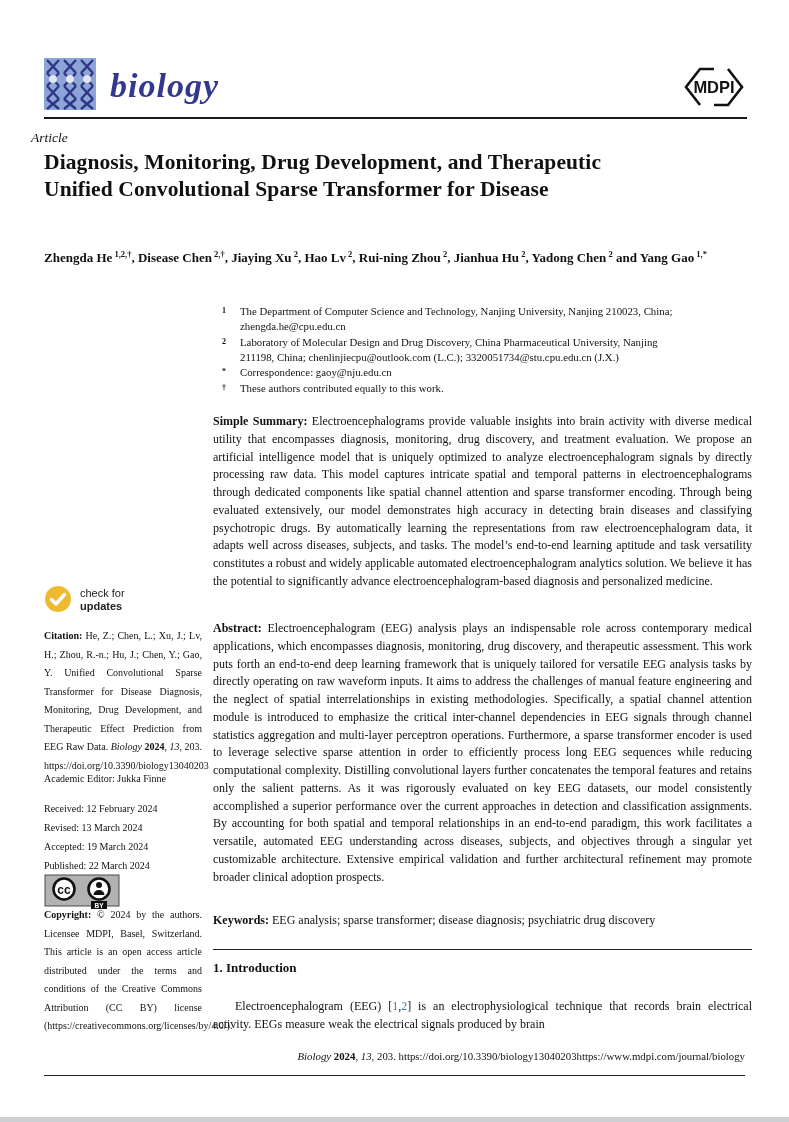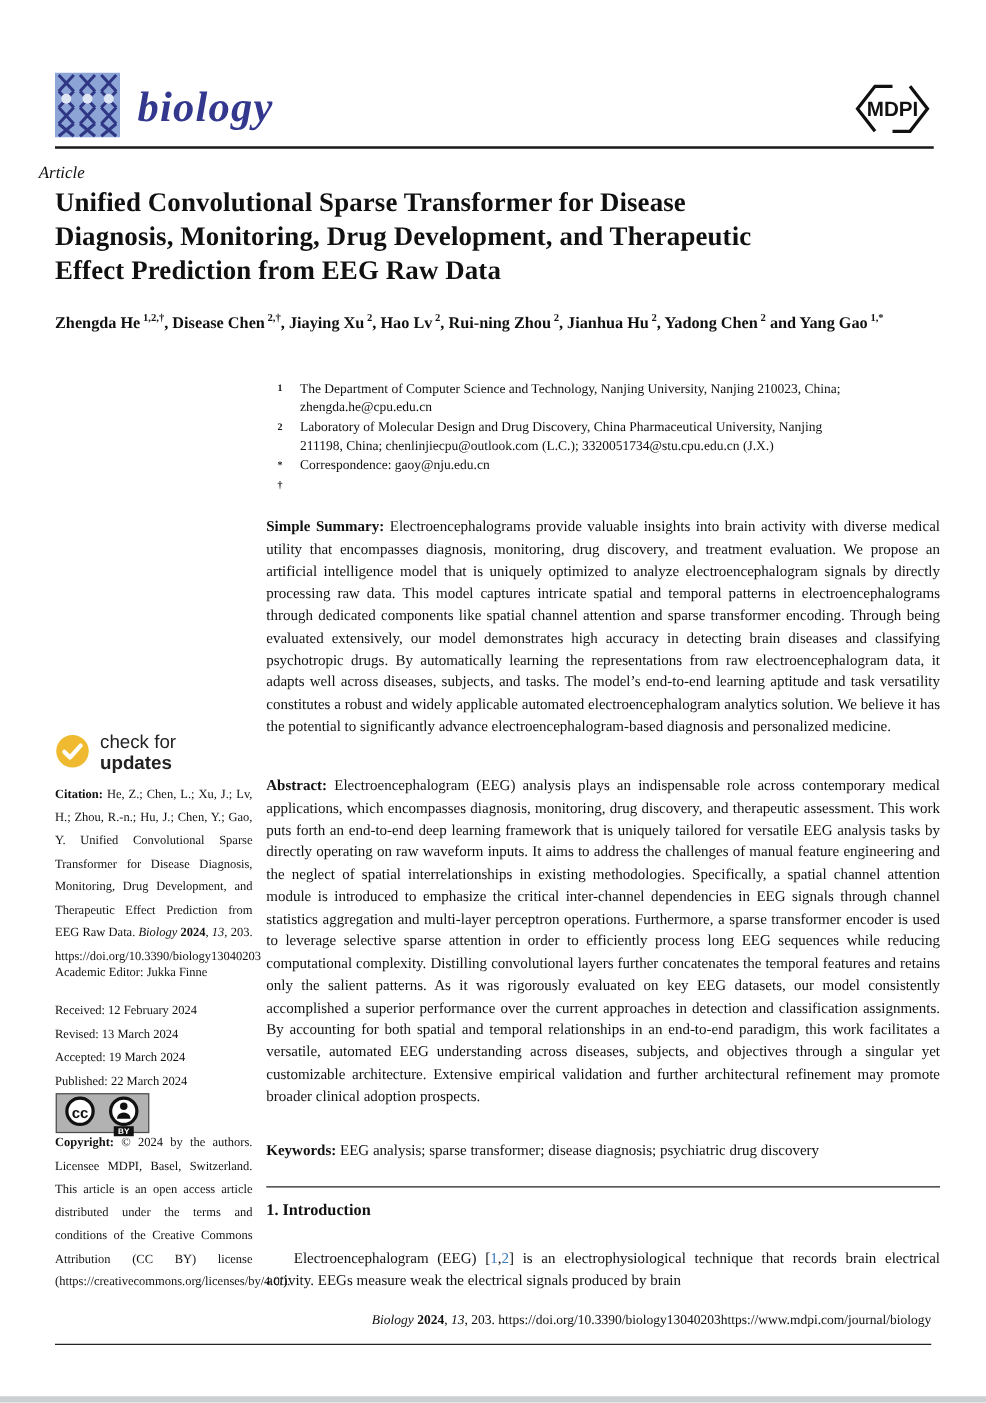--- a/index.html
+++ b/index.html
@@ -35,21 +35,21 @@
   .keywords { top: 912px; }
   .kw-rule { left: 213px; right: 37px; top: 949px; border-top: 1px solid #222; }
 
   .section-heading { left: 213px; top: 960px; font-size: 13px; font-weight: bold; }
   .intro-para { top: 998px; text-indent: 22px; font-size: 12px; }
   .ref-link { color: #3a7bbf; }
 
   
   .sidebar-block { left: 44px; width: 158px; font-size: 10px; }
   .check-updates { top: 585px; display: flex; align-items: center; gap: 8px; cursor: pointer; }
-  .cu-text { font-family: "Liberation Sans", sans-serif; font-size: 15px; line-height: 1.15; color: #222; }
+  .cu-text { font-family: "Liberation Sans", sans-serif; font-size: 11px; line-height: 1.15; color: #222; }
   .cu-text .bold { font-weight: bold; }
   .citation { top: 627px; line-height: 1.85; text-align: justify; }
   .academic-editor { top: 771px; line-height: 1.5; }
   .dates { top: 799px; line-height: 1.9; }
   .cc-badge { top: 874px; }
   .copyright { top: 906px; line-height: 1.85; text-align: justify; }
 
   
   .footer-rule { left: 44px; right: 44px; top: 1075px; border-top: 1px solid #222; }
   .footer { left: 44px; right: 44px; top: 1050px; display: flex; justify-content: flex-end; font-size: 10.8px; }
@@ -79,41 +79,41 @@
   <svg width="66" height="42" viewBox="0 0 66 42">
     <polyline points="33,3 19,3 5,21 19,39" fill="none" stroke="#111" stroke-width="2.6"></polyline>
     <polyline points="33,39 47,39 61,21 47,3" fill="none" stroke="#111" stroke-width="2.6"></polyline>
     <text x="33" y="27" text-anchor="middle" font-family="Liberation Sans, sans-serif" font-size="16.5" font-weight="bold" fill="#111">MDPI</text>
   </svg>
 </div>
 <div class="abs header-rule"></div>
 
 <div class="abs article-type">Article</div>
 <div class="abs article-title" id="title-lines">
+    <div>Diagnosis, Monitoring, Drug Development, and Therapeutic</div>
     <div>Unified Convolutional Sparse Transformer for Disease</div>
-    <div>Diagnosis, Monitoring, Drug Development, and Therapeutic</div>
-    <div>Effect Prediction from EEG Raw Data</div>
   </div>
 <div class="abs authors" id="authors-line"><span>Zhengda He</span><sup> 1,2,†</sup>, <span>Disease Chen</span><sup> 2,†</sup>, <span>Jiaying Xu</span><sup> 2</sup>, <span>Hao Lv</span><sup> 2</sup>, <span>Rui-ning Zhou</span><sup> 2</sup>, <span>Jianhua Hu</span><sup> 2</sup>, <span>Yadong Chen</span><sup> 2</sup> and <span>Yang Gao</span><sup> 1,*</sup></div>
 
 <div class="abs affiliations" id="affiliations">
     <div class="affil-row">
       <div class="affil-marker">1</div>
       <div class="affil-text">The Department of Computer Science and Technology, Nanjing University, Nanjing 210023, China; zhengda.he@cpu.edu.cn</div>
     </div>
     <div class="affil-row">
       <div class="affil-marker">2</div>
       <div class="affil-text">Laboratory of Molecular Design and Drug Discovery, China Pharmaceutical University, Nanjing 211198, China; chenlinjiecpu@outlook.com (L.C.); 3320051734@stu.cpu.edu.cn (J.X.)</div>
     </div>
     <div class="affil-row">
       <div class="affil-marker">*</div>
       <div class="affil-text">Correspondence: gaoy@nju.edu.cn</div>
     </div>
     <div class="affil-row">
       <div class="affil-marker">†</div>
+      <div class="affil-text">These authors contributed equally to this work.</div>
     </div>
   </div>
 
 <div class="abs main-col para simple-summary"><span style="font-weight: bold;">Simple Summary: </span><span>Electroencephalograms provide valuable insights into brain activity with diverse medical utility that encompasses diagnosis, monitoring, drug discovery, and treatment evaluation. We propose an artificial intelligence model that is uniquely optimized to analyze electroencephalogram signals by directly processing raw data. This model captures intricate spatial and temporal patterns in electroencephalograms through dedicated components like spatial channel attention and sparse transformer encoding. Through being evaluated extensively, our model demonstrates high accuracy in detecting brain diseases and classifying psychotropic drugs. By automatically learning the representations from raw electroencephalogram data, it adapts well across diseases, subjects, and tasks. The model’s end-to-end learning aptitude and task versatility constitutes a robust and widely applicable automated electroencephalogram analytics solution. We believe it has the potential to significantly advance electroencephalogram-based diagnosis and personalized medicine.</span></div>
 <div class="abs main-col para abstract"><span style="font-weight: bold;">Abstract: </span><span>Electroencephalogram (EEG) analysis plays an indispensable role across contemporary medical applications, which encompasses diagnosis, monitoring, drug discovery, and therapeutic assessment. This work puts forth an end-to-end deep learning framework that is uniquely tailored for versatile EEG analysis tasks by directly operating on raw waveform inputs. It aims to address the challenges of manual feature engineering and the neglect of spatial interrelationships in existing methodologies. Specifically, a spatial channel attention module is introduced to emphasize the critical inter-channel dependencies in EEG signals through channel statistics aggregation and multi-layer perceptron operations. Furthermore, a sparse transformer encoder is used to leverage selective sparse attention in order to efficiently process long EEG sequences while reducing computational complexity. Distilling convolutional layers further concatenates the temporal features and retains only the salient patterns. As it was rigorously evaluated on key EEG datasets, our model consistently accomplished a superior performance over the current approaches in detection and classification assignments. By accounting for both spatial and temporal relationships in an end-to-end paradigm, this work facilitates a versatile, automated EEG understanding across diseases, subjects, and objectives through a singular yet customizable architecture. Extensive empirical validation and further architectural refinement may promote broader clinical adoption prospects.</span></div>
 <div class="abs main-col para keywords"><span style="font-weight: bold; font-family: Liberation Serif, serif;">Keywords: </span><span>EEG analysis; sparse transformer; disease diagnosis; psychiatric drug discovery</span></div>
 <div class="abs kw-rule"></div>
 
 <div class="abs section-heading">1. Introduction</div>
 <div class="abs main-col para intro-para"><span>Electroencephalogram (EEG) [</span><span class="ref-link">1</span><span>,</span><span class="ref-link">2</span><span>] is an electrophysiological technique that records brain electrical activity.  EEGs measure weak the electrical signals produced by brain</span></div>

